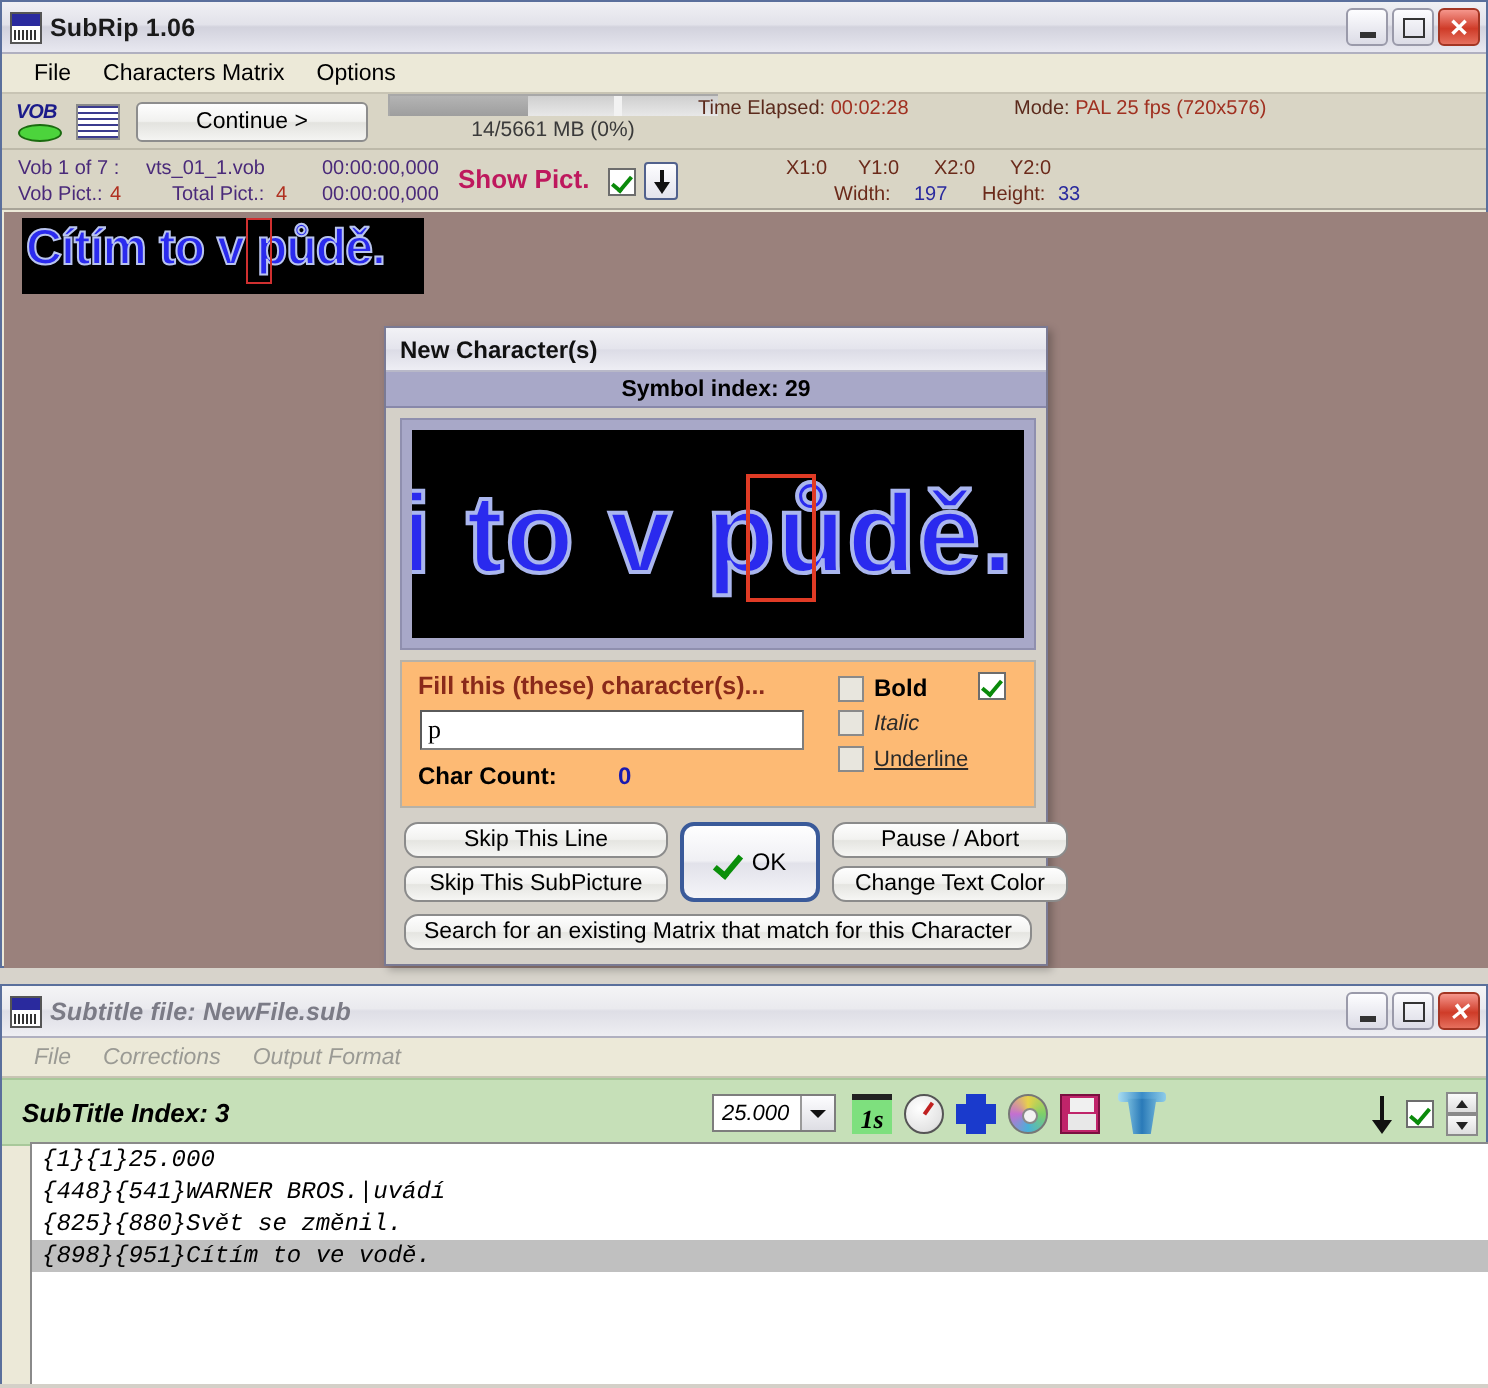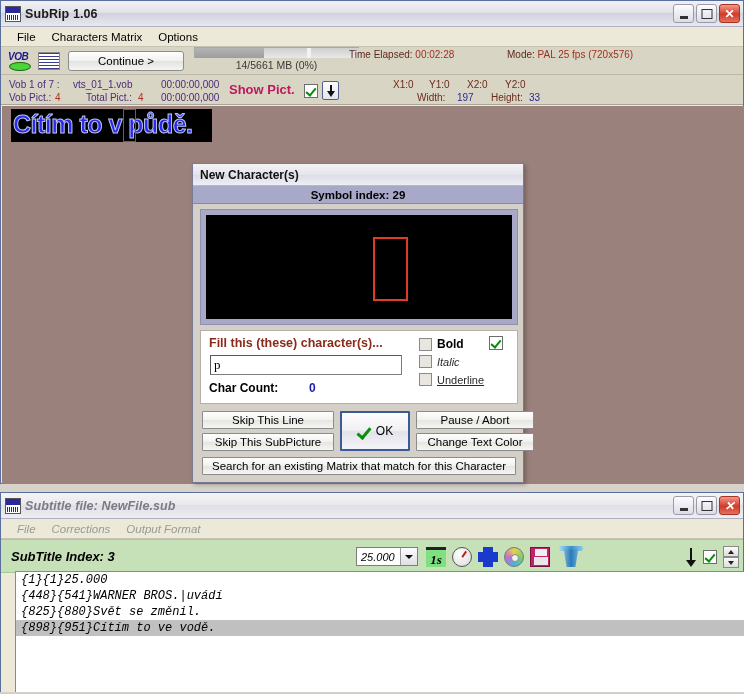--- a/index.html
+++ b/index.html
@@ -278,21 +278,21 @@
   #preview-area {
     position: absolute;
     left: 1px; top: 105px;
     width: 742px; height: 378px;
     background: #9a817c;
     overflow: hidden;
   }
   #subtitle-strip {
     position: absolute;
     left: 9px; top: 3px;
-    width: 201px; height: 33px;
+    width: 201px; height: 38px;
     background: #000;
     overflow: hidden;
   }
   .sub-text {
     position: absolute;
     left: 2px; top: -1px;
     font-size: 25px;
     font-weight: bold;
     color: #2a2aee;
     -webkit-text-stroke: 1px #b9c4ee;
@@ -371,21 +371,21 @@
     position: absolute;
     left: 167px; top: 22px;
     width: 35px; height: 64px;
     border: 2px solid #e03b25;
     box-sizing: border-box;
   }
   #fill-panel {
     position: absolute;
     left: 7px; top: 166px;
     width: 318px; height: 74px;
-    background: #ffffff;
+    background: #fdba74;
     border: 1px solid #b5b1a8;
     box-sizing: border-box;
   }
   #fill-label {
     position: absolute; left: 8px; top: 5px;
     font-size: 12.5px; font-weight: bold; color: #8a2a1a;
   }
   #fill-input {
     position: absolute; left: 9px; top: 24px;
     width: 192px; height: 20px;
@@ -423,21 +423,21 @@
   #bold-label { font-size: 12px; font-weight: bold; }
   #italic-label { font-size: 11px; font-style: italic; color: #2a2a2a; }
   #underline-label { font-size: 11px; text-decoration: underline; color: #2a2a2a; }
   #style-indicator-check {
     position: absolute; left: 288px; top: 5px;
   }
 
   .dlg-btn {
     position: absolute;
     border: 1px solid #8b8b8b;
-    border-radius: 1px;
+    border-radius: 7px;
     background: linear-gradient(to bottom, #fefefe 0%, #f2f2f0 48%, #e5e5e1 52%, #f6f6f4 100%);
     font-size: 11.5px;
     display: flex; align-items: center; justify-content: center;
     box-sizing: border-box;
     color: #000; white-space: nowrap;
   }
   #ok-button {
     border: 2px solid #3a5a9a;
     background: linear-gradient(to bottom, #fefeff 0%, #f0f0f4 48%, #e2e2ea 52%, #f4f4f8 100%);
     gap: 4px;
@@ -741,20 +741,21 @@
     <div id="new-character-dialog">
       <div id="dialog-titlebar">
         <span id="dialog-title-text">New Character(s)</span>
       </div>
       <div id="symbol-index-bar">
         <span id="symbol-index-text">Symbol index: 29</span>
       </div>
 
       <div id="char-preview-frame">
         <div id="char-preview-canvas">
+          <div id="char-preview-text">i to v půdě.</div>
           <div id="char-preview-marker"></div>
         </div>
       </div>
 
       <div id="fill-panel">
         <div id="fill-label">Fill this (these) character(s)...</div>
         <input id="fill-input" type="text" value="p" style="">
         <div id="char-count-label">Char Count:</div>
         <div id="char-count-value">0</div>
 

